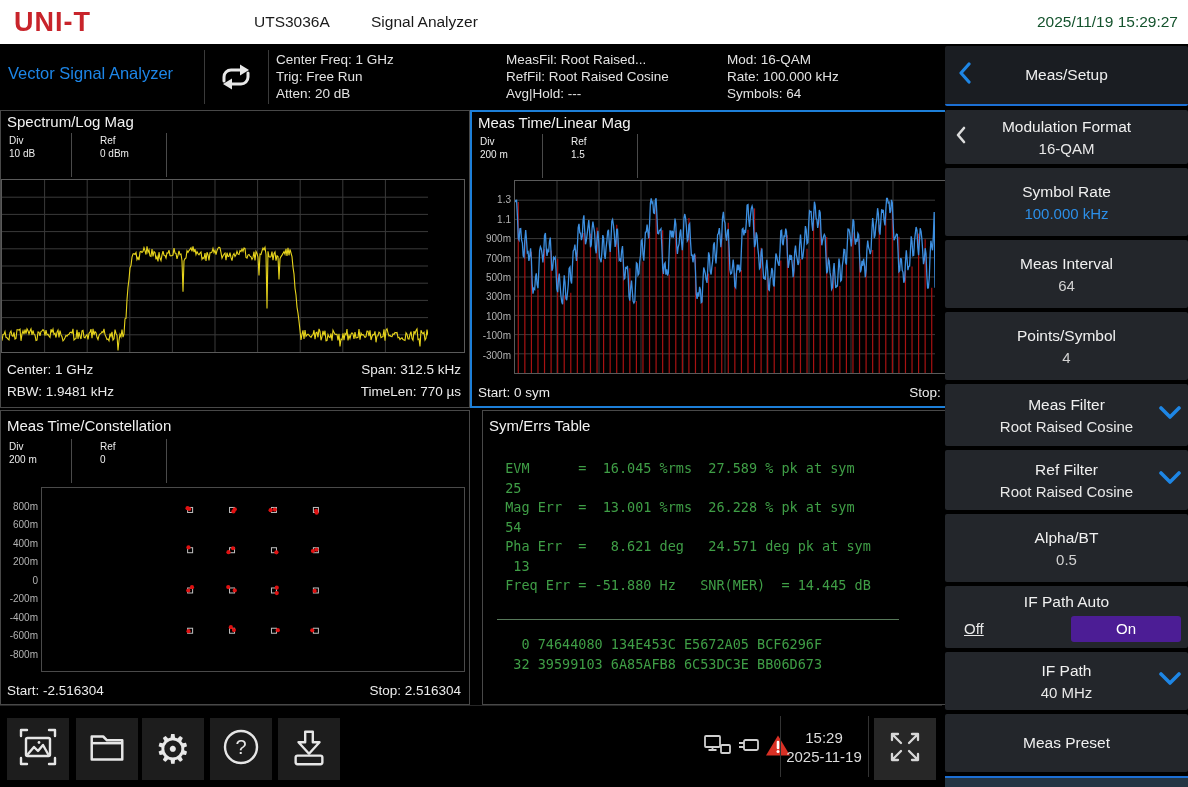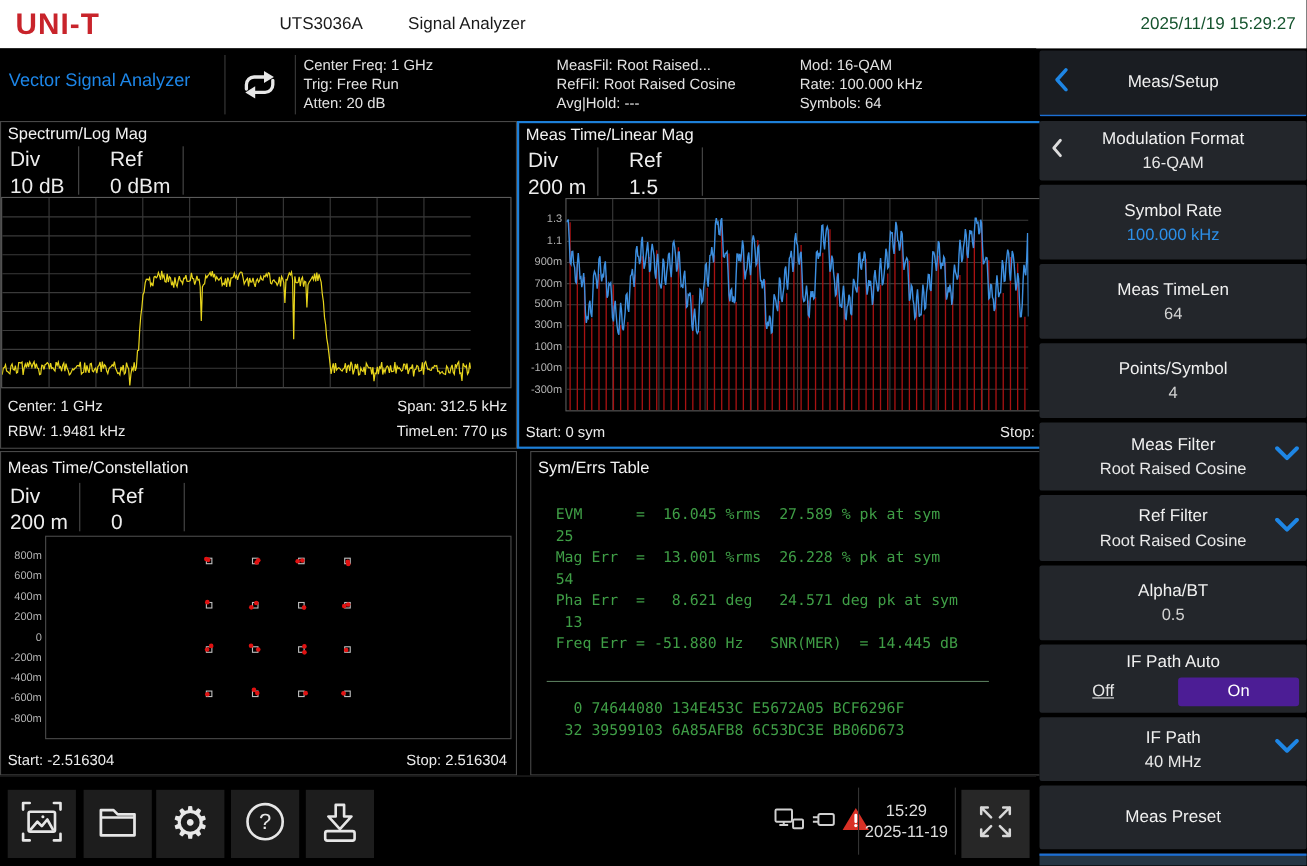--- a/index.html
+++ b/index.html
@@ -14,21 +14,21 @@
   
   .status-bar{position:absolute;left:0;top:44px;width:942px;height:66px;background:#000;}
   .mode-label{position:absolute;left:8px;top:20px;font-size:16.5px;color:#1d86e8;}
   .sb-div{position:absolute;top:6px;bottom:6px;width:1px;background:#3a3a3a;}
   .loop-wrap{position:absolute;left:212px;top:11px;}
   .info-col{position:absolute;top:7px;font-size:13.5px;line-height:17px;color:#e2e2e2;white-space:pre;}
   
   .panel{position:absolute;background:#000;border:1px solid #484848;box-sizing:border-box;}
   .panel.selected{border:2px solid #1d7fd8;}
   .p-title{position:absolute;left:6px;top:2px;font-size:15px;color:#f2f2f2;}
-  .divref{position:absolute;left:0;top:22px;height:44px;display:flex;font-size:19px;color:#ededed;}
+  .divref{position:absolute;left:0;top:22px;height:44px;display:flex;font-size:10px;color:#ededed;}
   .dr-col{padding:2px 10px 0 8px;border-right:1px solid #4a4a4a;min-width:52px;}
   .dr-col .l1{display:block;}
   .dr-col .l2{display:block;margin-top:2px;}
   .dr-ref{padding-left:28px;min-width:56px;}
   .plot-wrap{position:absolute;left:0;right:4px;top:68px;bottom:52px;display:flex;}
   .gutter{position:relative;width:36px;flex:none;}
   .gutter .tick{position:absolute;right:3px;transform:translateY(-50%);font-size:10px;color:#b2b2b2;}
   .plot{position:relative;flex:1;border:1px solid #5a5a5a;background:#000;}
   .plot svg{position:absolute;left:0;top:0;}
   .footer-row{position:absolute;left:6px;right:8px;display:flex;justify-content:space-between;
@@ -41,21 +41,21 @@
   .sidebar{position:absolute;left:945px;top:46px;width:243px;height:741px;display:flex;
            flex-direction:column;gap:4px;background:#000;}
   .sb-item{background:#23262b;border-radius:2px;position:relative;display:flex;flex-direction:column;
            align-items:center;justify-content:center;color:#f0f0f0;font-size:15.5px;flex:none;}
   .sb-item .val{margin-top:4px;color:#d2d2d2;font-size:15px;}
   .sb-item .val.blue{color:#2c8fe8;}
   .sb-head{background:#1a1d22;border-bottom:2px solid #1c6fd4;}
   .chev-left{position:absolute;left:13px;top:50%;transform:translateY(-50%);}
   .chev-down{position:absolute;right:7px;top:50%;transform:translateY(-50%);}
   .toggle-row{display:flex;width:100%;align-items:center;margin-top:5px;}
-  .tg-off{margin-left:48px;color:#e8e8e8;font-size:15px;text-decoration:underline;}
+  .tg-off{margin-left:19px;color:#e8e8e8;font-size:15px;text-decoration:underline;}
   .tg-on{margin-left:auto;margin-right:7px;width:110px;height:26px;background:#4c1d95;border-radius:3px;
          color:#fff;display:flex;align-items:center;justify-content:center;font-size:15px;}
   .sb-strip{flex:1;background:#243543;border-top:2px solid #1c6fd4;border-radius:0;}
   
   .toolbar{position:absolute;left:0;top:705px;width:942px;height:82px;background:#000;border-top:1px solid #262626;box-sizing:border-box;}
   .tb-btn{position:absolute;top:12px;width:62px;height:62px;background:#1d1d1d;display:flex;
           align-items:center;justify-content:center;}
   .gear-glyph{font-size:40px;color:#e8e8e8;line-height:1;font-family:"DejaVu Sans",sans-serif;}
   .tb-div{position:absolute;top:10px;bottom:10px;width:1px;background:#333;}
   .status-icons{position:absolute;left:703px;top:0;height:82px;display:flex;align-items:center;gap:5px;}
@@ -374,21 +374,21 @@
       <span>Modulation Format</span>
       <span class="val" style="color:#e8e8e8">16-QAM</span>
     </div>
 
     <div class="sb-item" style="height:68px">
       <span>Symbol Rate</span>
       <span class="val blue">100.000 kHz</span>
     </div>
 
     <div class="sb-item" style="height:68px">
-      <span>Meas TimeLen</span>
+      <span>Meas Interval</span>
       <span class="val">64</span>
     </div>
 
     <div class="sb-item" style="height:68px">
       <span>Points/Symbol</span>
       <span class="val">4</span>
     </div>
 
     <div class="sb-item" style="height:62px">
       <span>Meas Filter</span>

